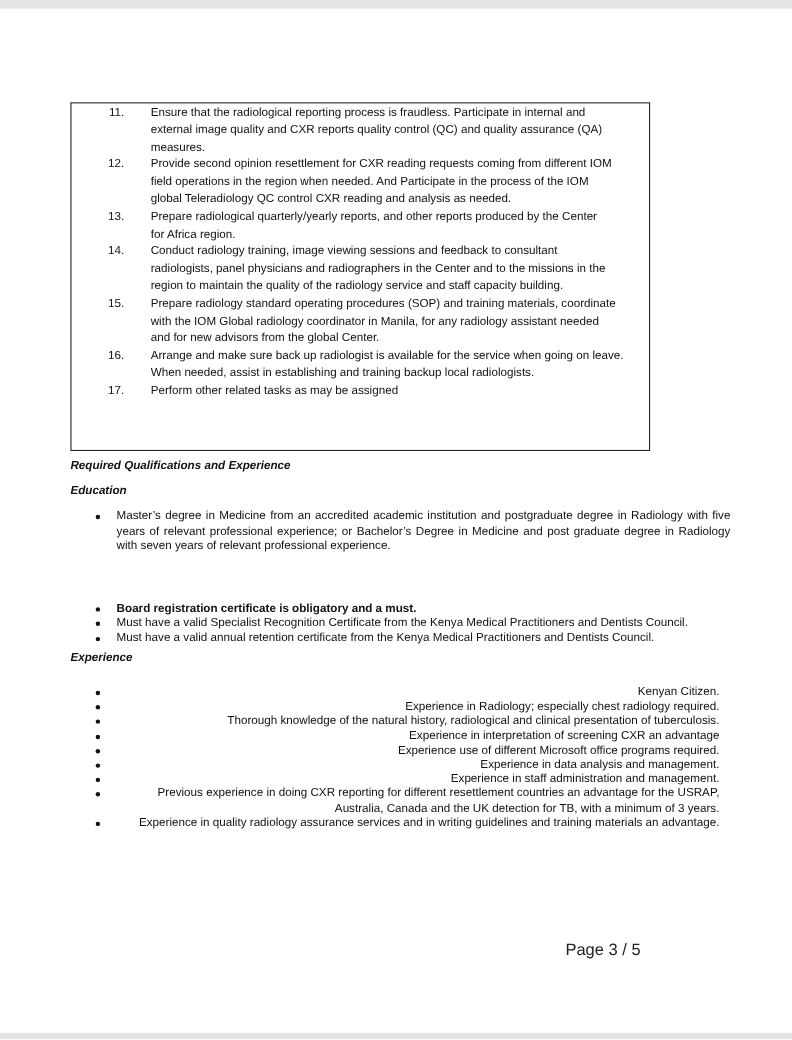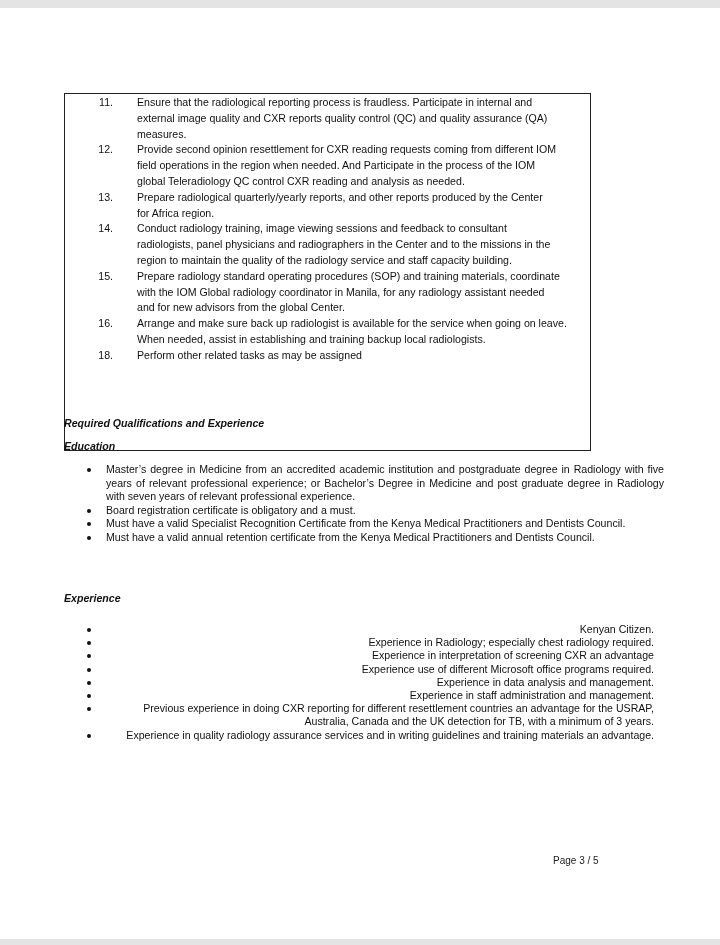--- a/index.html
+++ b/index.html
@@ -2,36 +2,36 @@
 <html><head>
 <meta charset="utf-8">
 <style>
   html, body { margin:0; padding:0; }
   body { width:720px; height:945px; background:#ffffff; position:relative; overflow:hidden;
          font-family:"Liberation Sans", "DejaVu Sans", sans-serif; color:#111; }
   .topbar { position:absolute; left:0; top:0; width:720px; height:8px; background:#e4e4e4; }
   .bottombar { position:absolute; left:0; top:939px; width:720px; height:6px; background:#e4e4e4; }
   .page { position:absolute; left:0; top:8px; width:720px; height:931px; background:#fff; }
 
-  .duties-box { position:absolute; left:64px; top:93px; width:527px; height:358px;
+  .duties-box { position:absolute; left:64px; top:93px; width:527px; height:317px;
                 border:1px solid #222; box-sizing:border-box; }
   .duty { position:absolute; left:0; width:520px; font-size:10.6px; line-height:15.8px; }
   .duty .num { position:absolute; left:22px; width:26px; text-align:right; }
   .duty .txt { position:absolute; left:48px; width:472px; text-align:justify; text-align-last:left;padding-left:24px; }
 
   .sec-title { position:absolute; left:64px; font-size:10.6px; font-weight:bold;font-style:italic; }
   .sec-title.italic { font-style:italic; }
 
   .bullet-list { position:absolute; left:64px; width:600px; font-size:10.6px; }
   .bl-item { position:relative; padding-left:42px; line-height:13.6px; text-align:justify; }
   .bl-item .dot { position:absolute; left:23px; top:5px; width:4px; height:4px; border-radius:50%; background:#111; }
-  .bl-item.bold { font-weight:normal; }
+  .bl-item.bold { font-weight:bold;margin-top:43px; }
   .bl-item.compact { line-height:13.2px; text-align:right; }
 
-  .page-footer { position:absolute; left:553px; top:855px; font-size:10px; color:#222; }
+  .page-footer { position:absolute; left:514px; top:855px; font-size:15px; color:#222; }
 </style>
 </head>
 <body>
 
 <div class="topbar"></div>
 
 <div class="page">
 </div>
 
 <div class="duties-box">
@@ -70,21 +70,21 @@
     <span class="txt" style="top:31.6px">and for new advisors from the global Center.</span>
   </div>
 
   <div class="duty" style="top:222.2px">
     <span class="num">16.</span>
     <span class="txt" style="top:0"> Arrange and make sure back up radiologist is available for the service when going on leave.</span>
     <span class="txt" style="top:15.8px">When needed, assist in establishing and training backup local radiologists.</span>
   </div>
 
   <div class="duty" style="top:253.8px">
-    <span class="num">18.</span>
+    <span class="num">17.</span>
     <span class="txt" style="top:0">Perform other related tasks as may be assigned</span>
   </div>
 </div>
 
 <div class="sec-title italic" style="top:417px">Required Qualifications and Experience</div>
 <div class="sec-title" style="top:440px">Education</div>
 
 <div class="bullet-list" style="top:463px">
   <div class="bl-item">
     <span class="dot"></span>
@@ -102,20 +102,21 @@
     <span class="dot"></span>
     <span>Must have a valid annual retention certificate from the Kenya Medical Practitioners and Dentists Council.</span>
   </div>
 </div>
 
 <div class="sec-title" style="top:592px">Experience</div>
 
 <div class="bullet-list" style="top:623px; width:590px;">
   <div class="bl-item compact"><span class="dot"></span><span>Kenyan Citizen.</span></div>
   <div class="bl-item compact"><span class="dot"></span><span>Experience in Radiology; especially chest radiology required.</span></div>
+  <div class="bl-item compact"><span class="dot"></span><span>Thorough knowledge of the natural history, radiological and clinical presentation of tuberculosis.</span></div>
   <div class="bl-item compact"><span class="dot"></span><span>Experience in interpretation of screening CXR an advantage</span></div>
   <div class="bl-item compact"><span class="dot"></span><span>Experience use of different Microsoft office programs required.</span></div>
   <div class="bl-item compact"><span class="dot"></span><span>Experience in data analysis and management.</span></div>
   <div class="bl-item compact"><span class="dot"></span><span>Experience in staff administration and management.</span></div>
   <div class="bl-item compact"><span class="dot"></span><span>Previous experience in doing CXR reporting for different resettlement countries an advantage for the USRAP, Australia, Canada and the UK detection for TB, with a minimum of 3 years.</span></div>
   <div class="bl-item compact"><span class="dot"></span><span>Experience in quality radiology assurance services and in writing guidelines and training materials an advantage.</span></div>
 </div>
 
 <div class="page-footer">Page 3 / 5</div>
 

